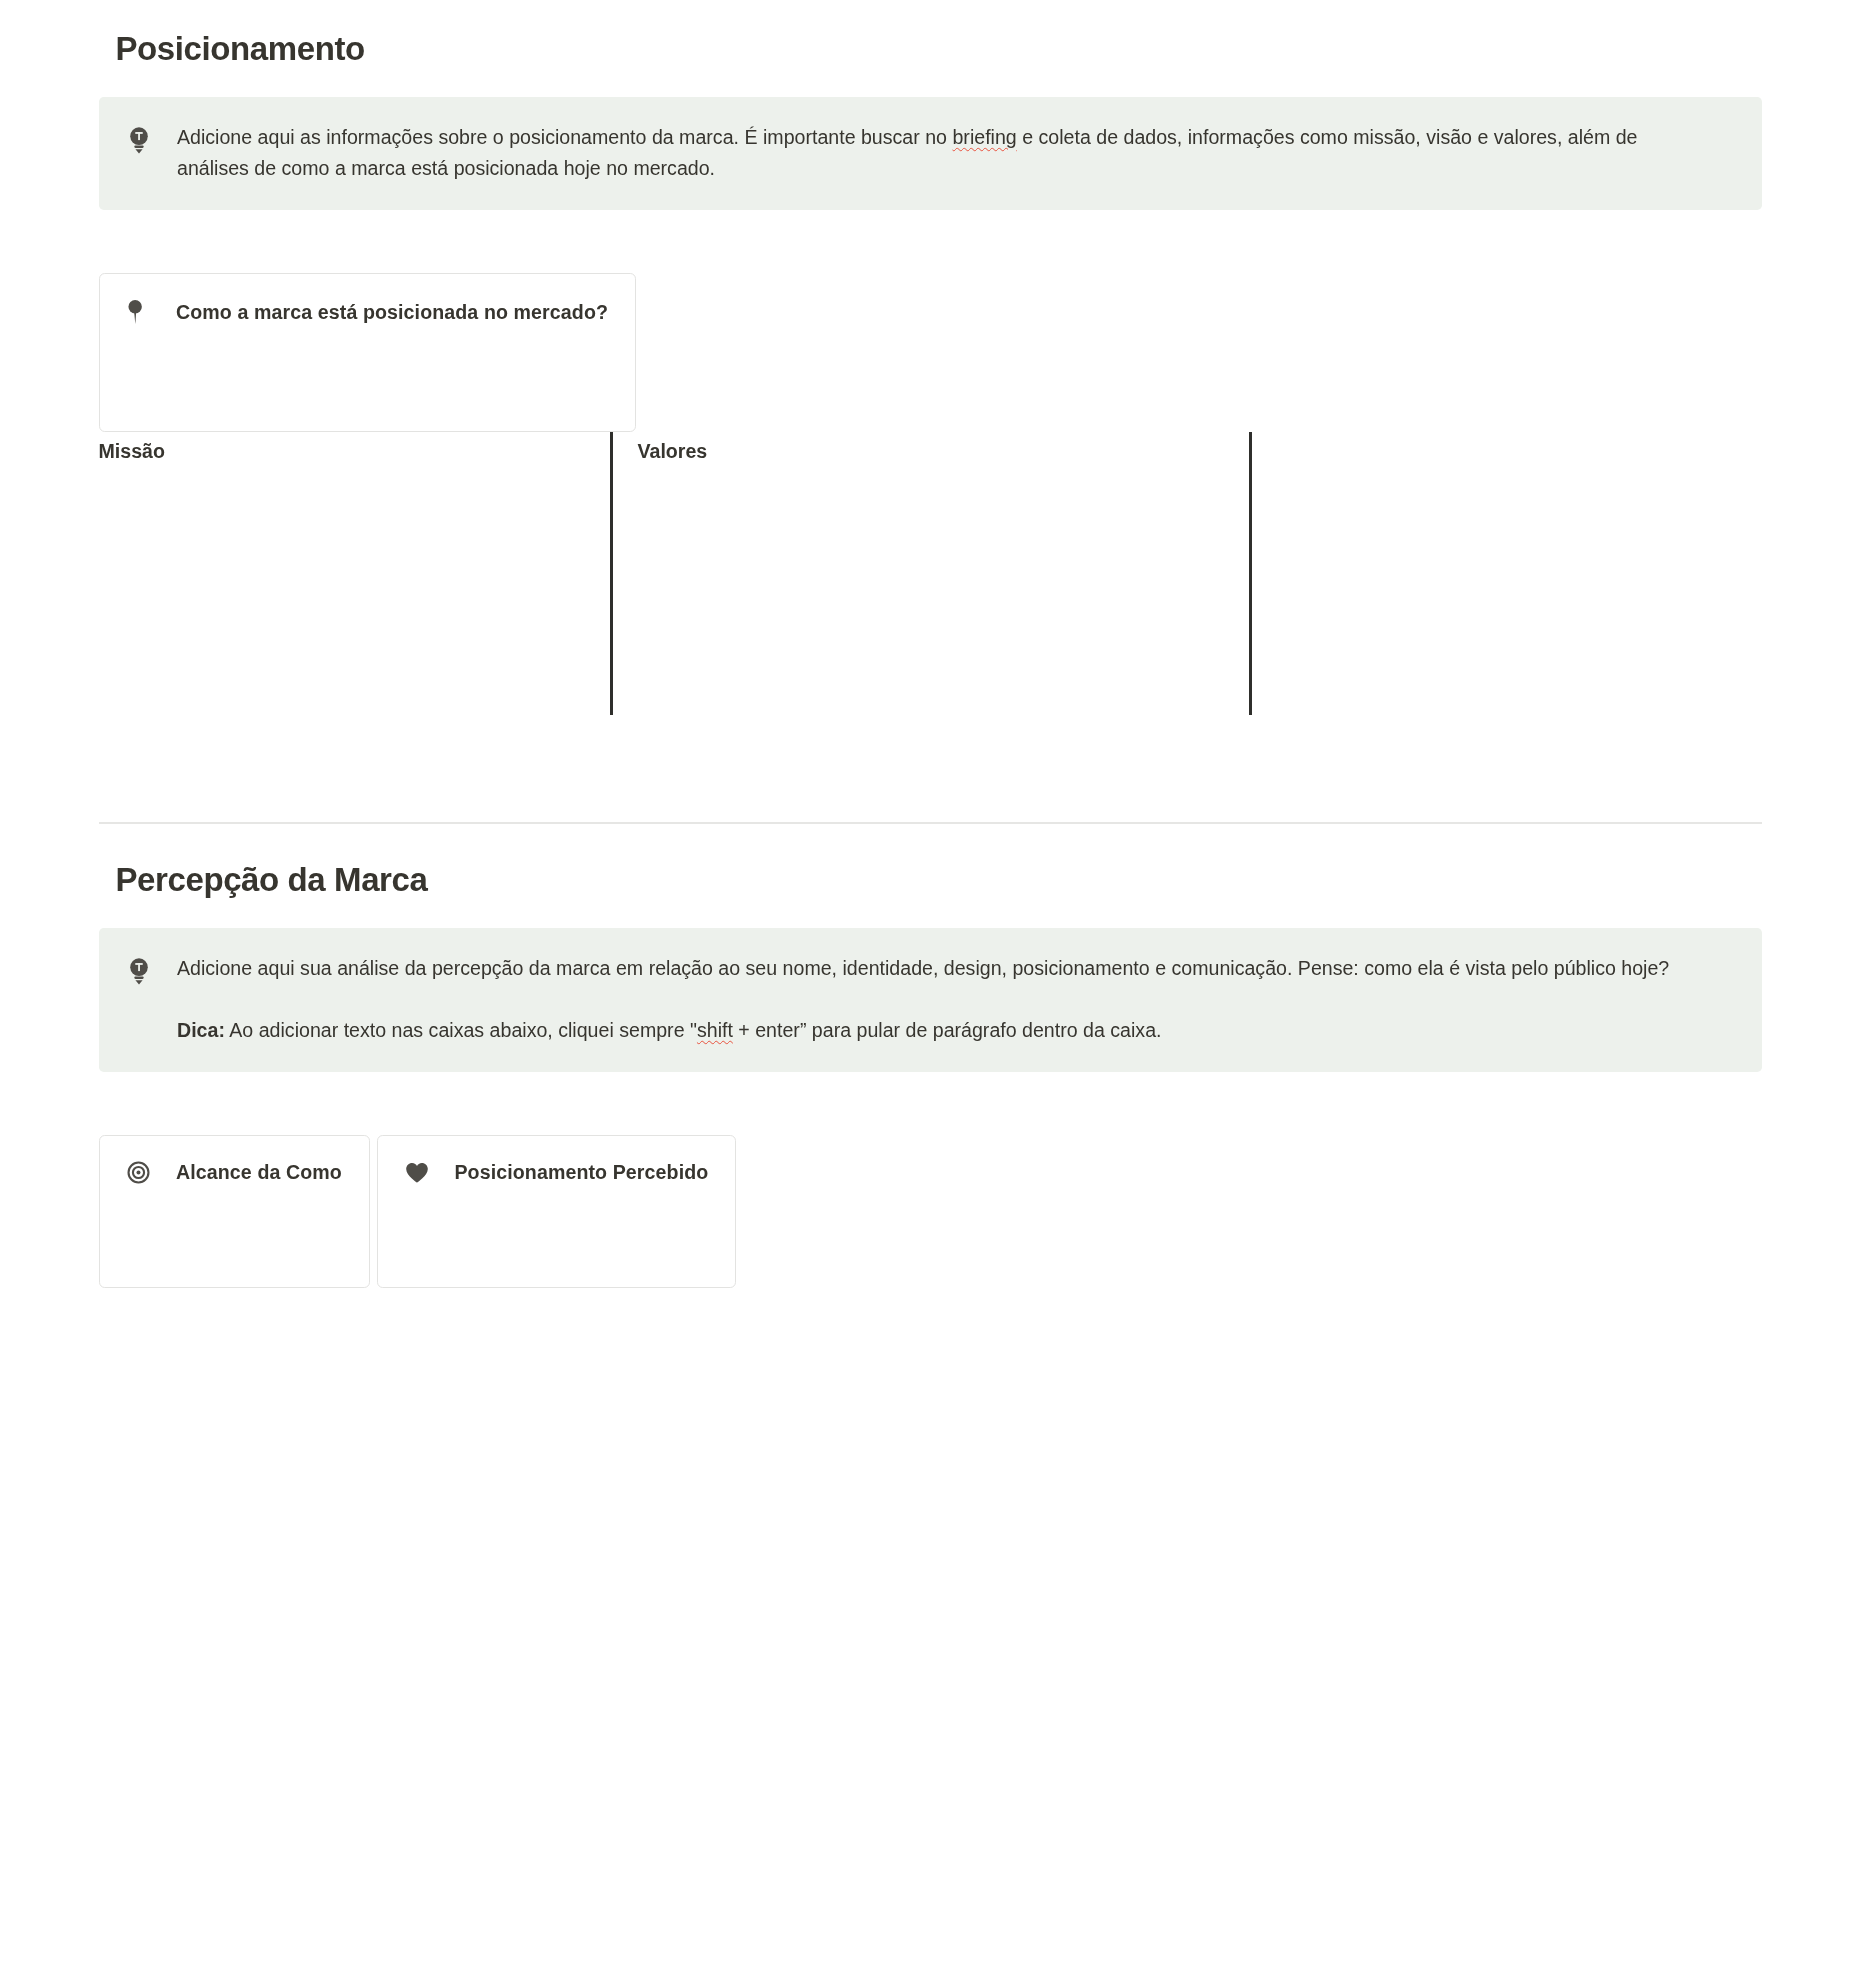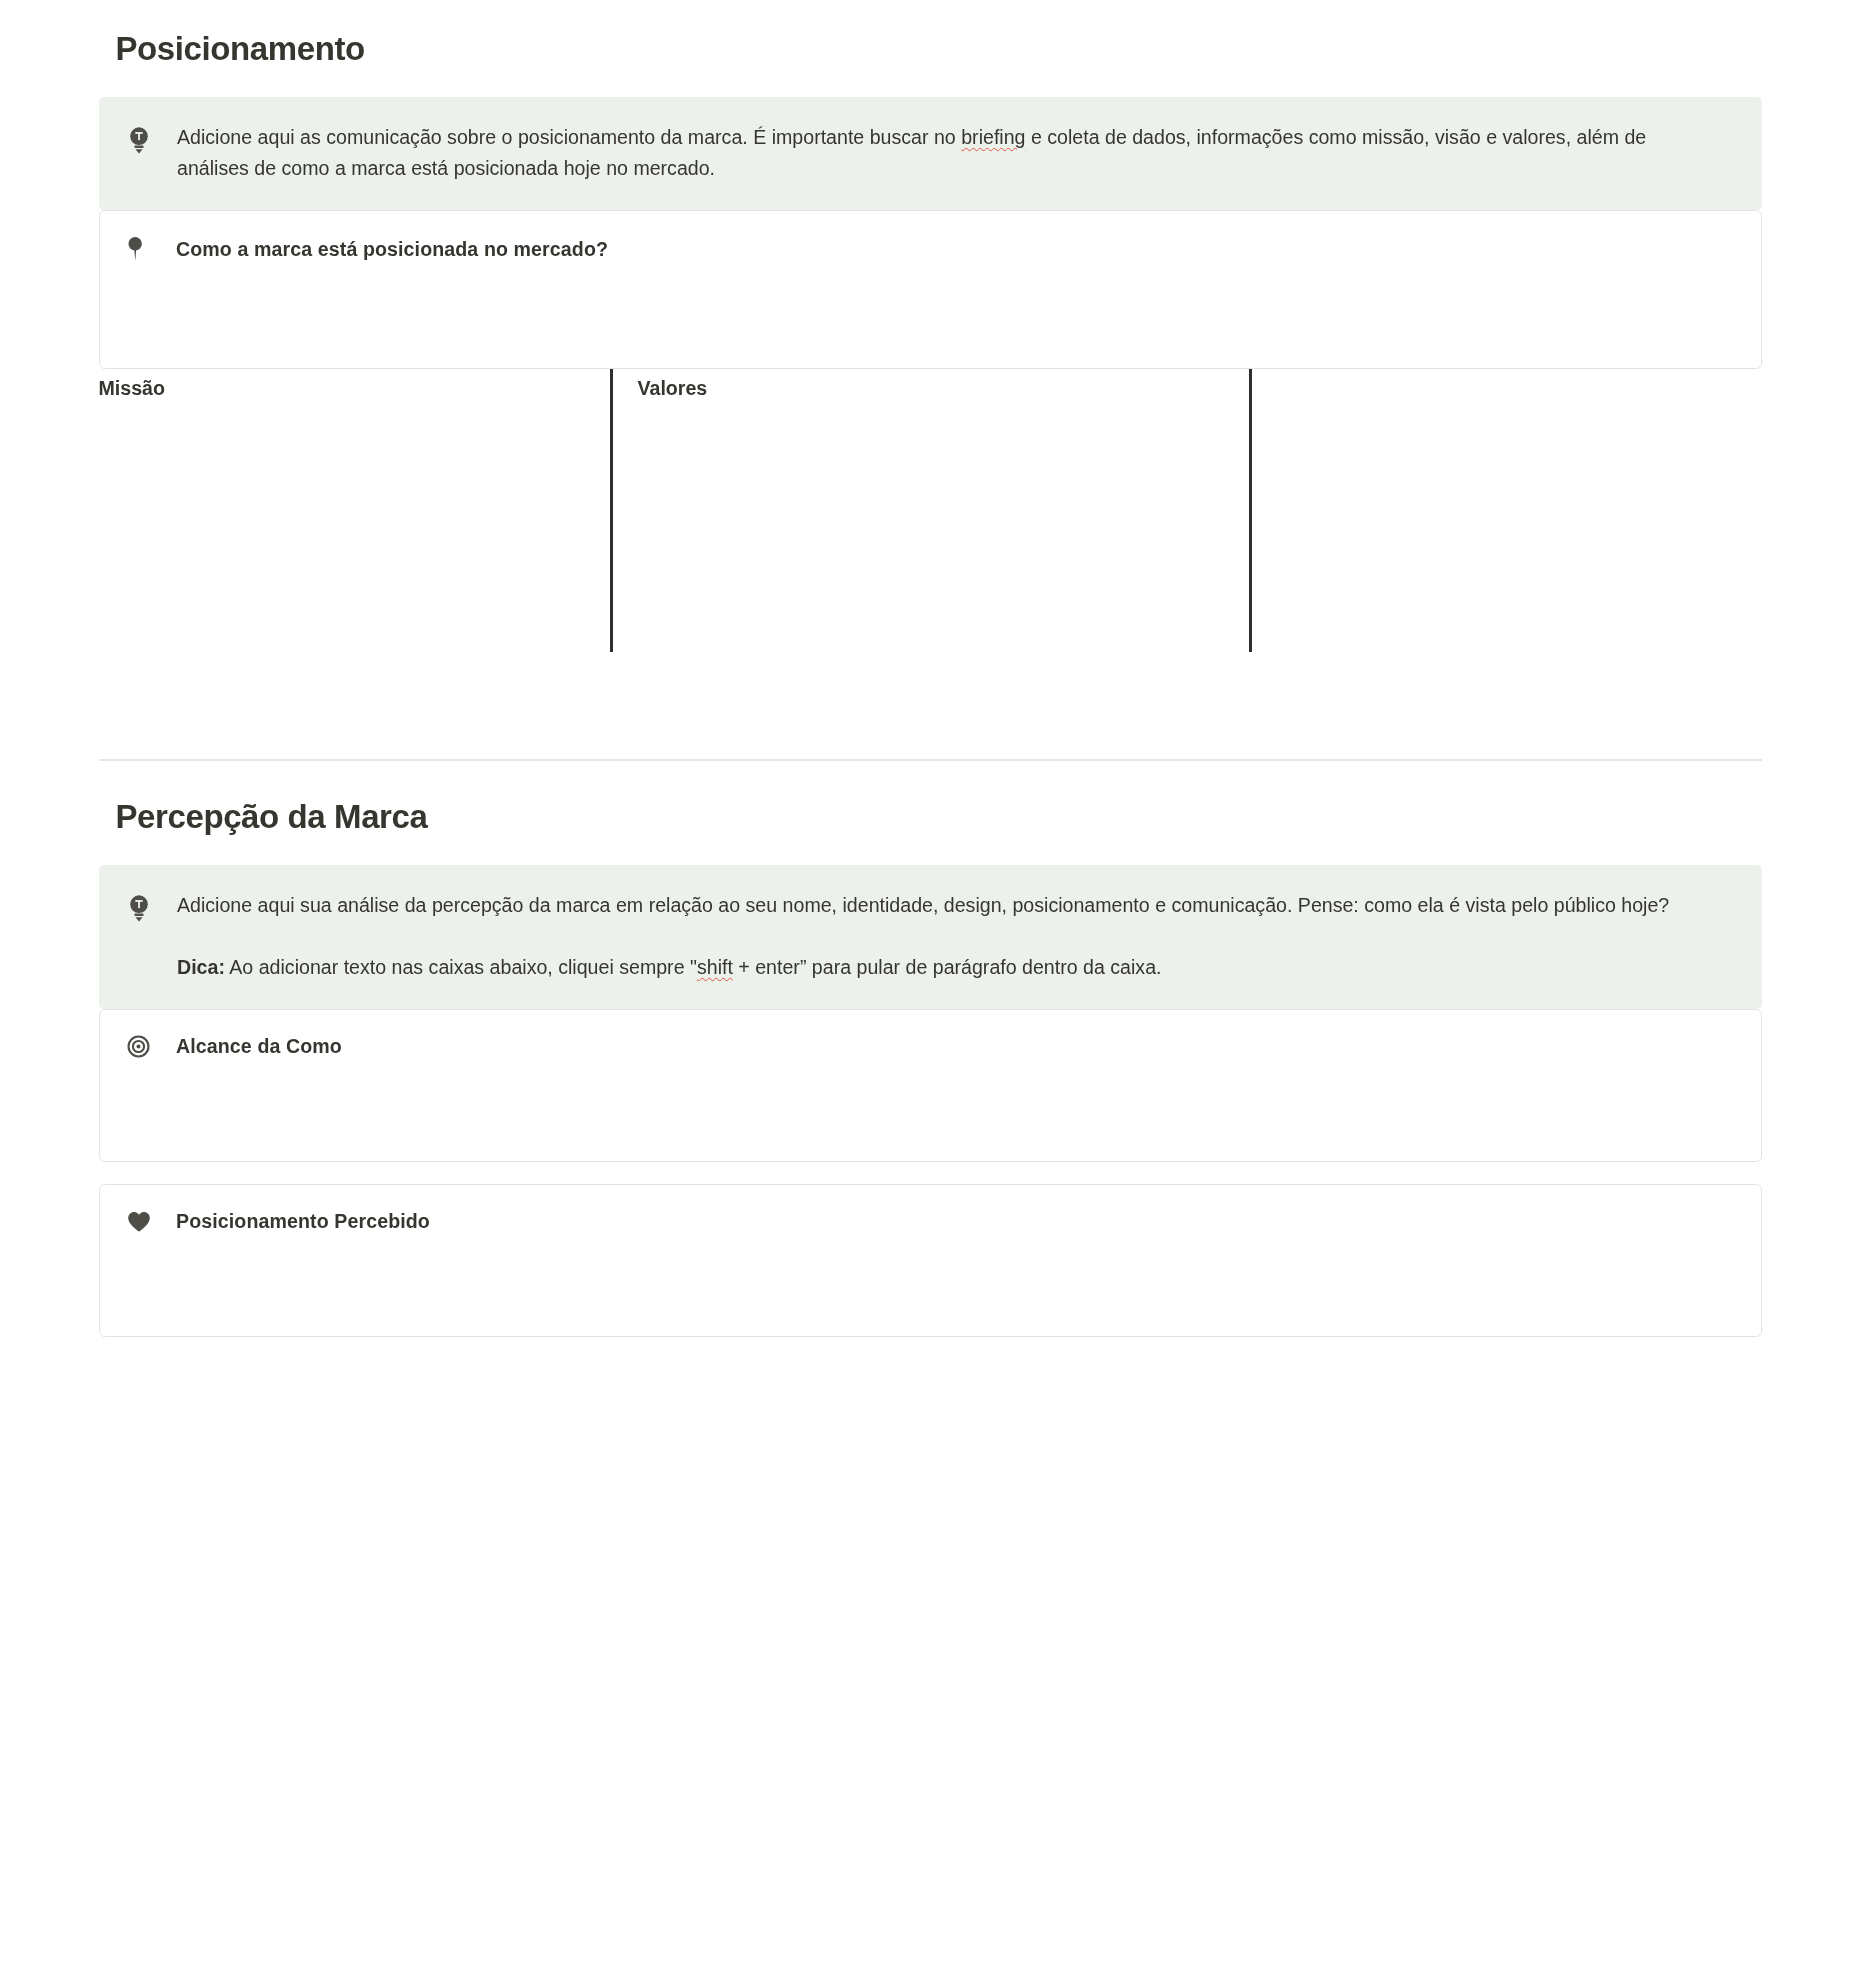--- a/index.html
+++ b/index.html
@@ -80,23 +80,24 @@
   .spell {
     text-decoration: underline;
     text-decoration-style: wavy;
     text-decoration-color: #e8533f;
     text-decoration-thickness: 1.4px;
     text-underline-offset: 2.9px;
   }
 
   
   .boxes {
-    display: flex;
-    flex-direction: column;
-    gap: 22px;
+    margin-top: 63px;
+    display: flex;
+    flex-direction: row;
+    gap: 7px;
   }
   .answer-box {
     border: 1px solid #e3e3e1;
     border-radius: 5.7px;
     background: #ffffff;
     box-sizing: border-box;
     padding: 25px 27px 23px 27px;
   }
   .box-h1 { min-height: 159px; }
   .box-h2 { min-height: 159px; }
@@ -176,21 +177,21 @@
         <svg width="22" height="28" viewBox="0 0 23 29" aria-hidden="true">
           <circle cx="11.5" cy="10.5" r="9.2" fill="#4f4d48"></circle>
           <rect x="6.6" y="20.2" width="9.8" height="2.6" rx="1.2" fill="#4f4d48"></rect>
           <path d="M7.8 24.2 L15.2 24.2 L11.5 28.6 Z" fill="#4f4d48"></path>
           <rect x="7.6" y="6.2" width="7.8" height="1.9" fill="#edf1ec"></rect>
           <rect x="10.6" y="6.2" width="1.9" height="8.4" fill="#edf1ec"></rect>
         </svg>
       </div>
       <div class="callout-body">
         <p class="callout-text">
-          <span>Adicione aqui as comunicação sobre o posicionamento da marca. É importante buscar no </span><span class="spell">briefing</span><span> e coleta de dados, informações como missão, visão e valores, além de análises de como a marca está posicionada hoje no mercado.</span>
+          <span>Adicione aqui as informações sobre o posicionamento da marca. É importante buscar no </span><span class="spell">briefing</span><span> e coleta de dados, informações como missão, visão e valores, além de análises de como a marca está posicionada hoje no mercado.</span>
         </p>
       </div>
     </div>
 
     <div class="boxes">
 
       <div class="answer-box box-h1">
         <div class="box-head">
           <span class="box-icon">
             <svg width="16.3" height="26" viewBox="0 0 17 27" aria-hidden="true">

